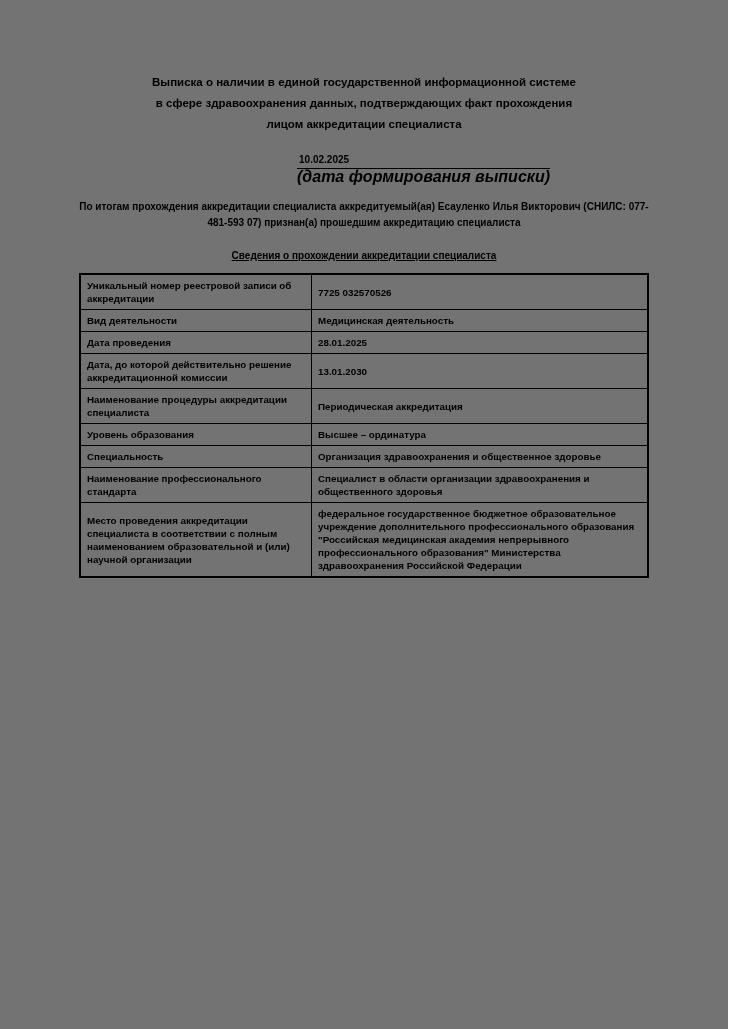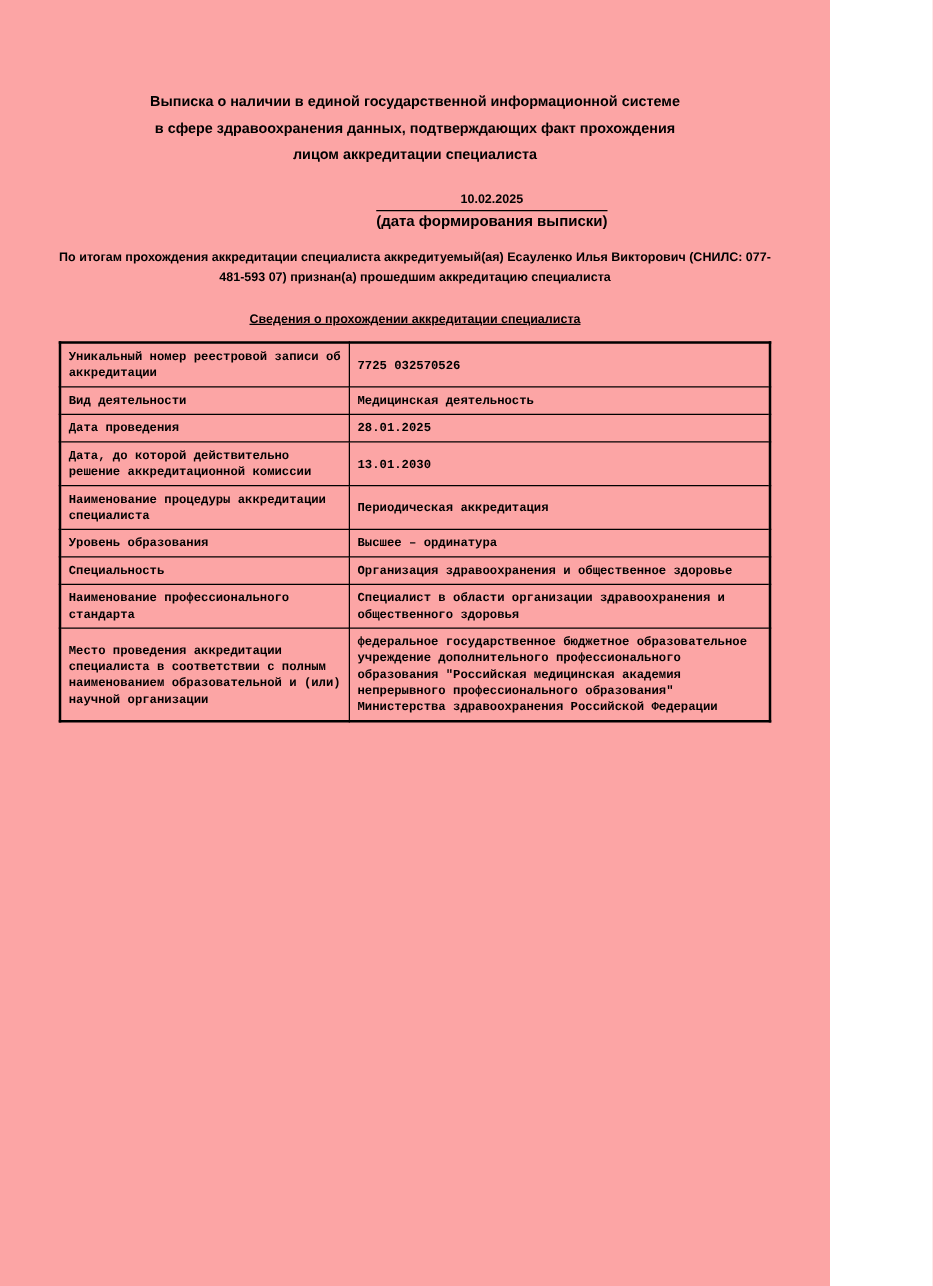--- a/index.html
+++ b/index.html
@@ -2,23 +2,23 @@
 <html lang="ru"><head>
 <meta charset="utf-8">
 <style>
   html, body {
     margin: 0;
     padding: 0;
     background: #ffffff;
   }
   .page {
     position: relative;
-    width: 664px;
+    width: 728px;
     height: 1029px;
-    background: #fca5a5;
+    background: #737373;
     font-family: "Liberation Sans", sans-serif;
     font-weight: 700;
     color: #000000;
     box-sizing: border-box;
     overflow: hidden;
   }
   .title {
     margin: 0 auto;
     padding-top: 72px;
     max-width: 424px;
@@ -27,33 +27,34 @@
     line-height: 21px;
   }
   .date-row {
     display: flex;
     justify-content: flex-end;
     padding-right: 178px;
     margin-top: 17px;
   }
   .date-block {
     display: inline-block;
-    text-align: center;
+    text-align: left;
   }
   .date-value {
     font-size: 10px;
     line-height: 15px;
     border-bottom: 1px solid #000;
     padding: 0 2px 1px 2px;
   }
   .date-label {
-    font-size: 12px;
+    font-size: 16px;
     line-height: 14px;
     padding-top: 1px;
     white-space: nowrap;
+    font-style: italic;
   }
   .intro {
     margin: 15px auto 12px auto;
     width: 578px;
     text-align: center;
     font-size: 10px;
     line-height: 16px;
   }
   .section-heading {
     margin-top: 18px;
@@ -67,21 +68,20 @@
     text-align: center;
     font-size: 12.5px;
     line-height: 16px;
   }
   table.acc-table {
     margin: 10px auto 0 auto;
     width: 570px;
     border-collapse: collapse;
     border: 2px solid #000;
     table-layout: fixed;
-    font-family: Liberation Mono, monospace;
   }
   table.acc-table td {
     border: 1px solid #000;
     font-size: 9.8px;
     line-height: 13px;
     padding: 4px 6px;
     vertical-align: middle;
     word-wrap: break-word;
   }
   table.acc-table td.col-label { width: 218px; }

